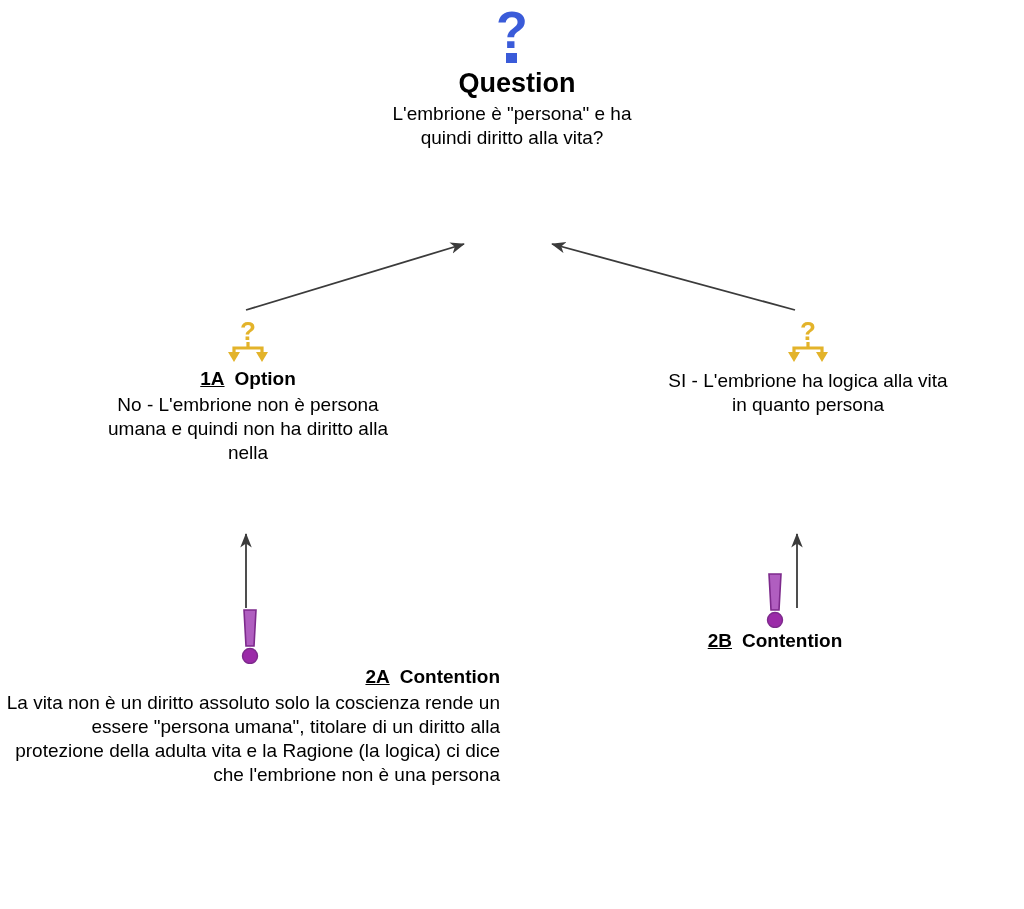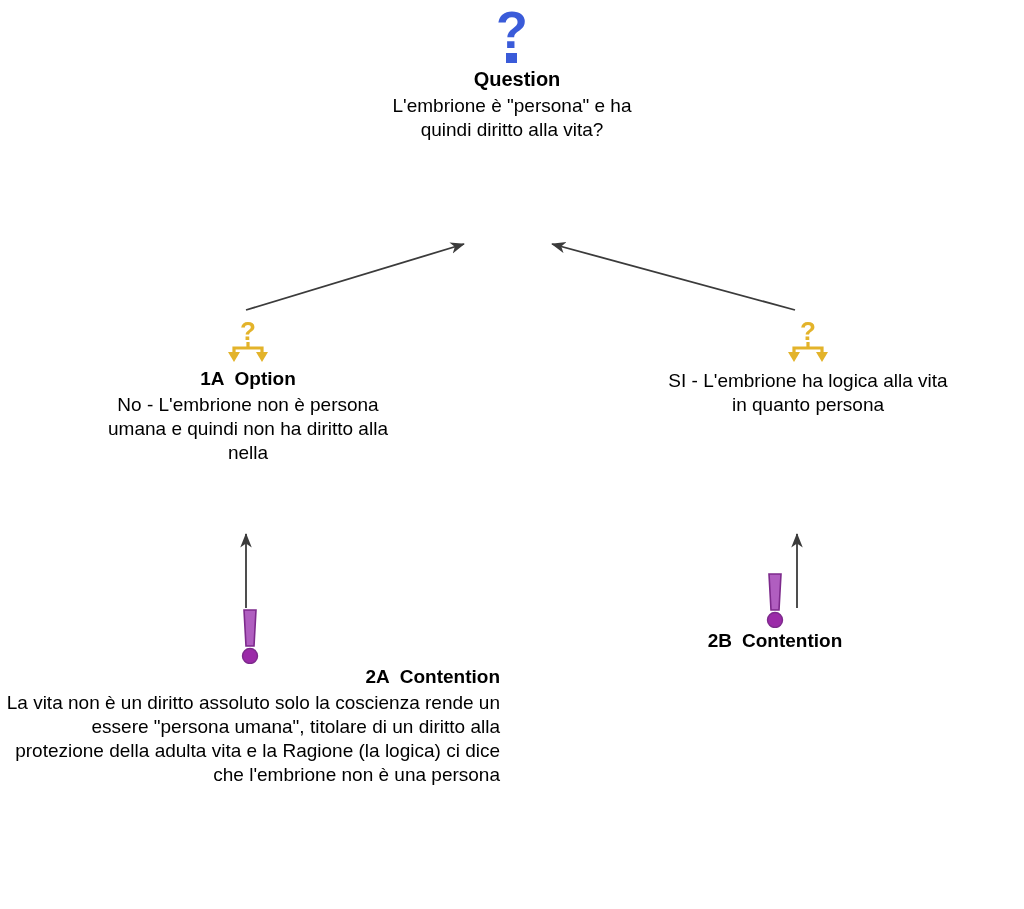--- a/index.html
+++ b/index.html
@@ -37,34 +37,35 @@
     line-height: 1;
   }
   .node .title {
     font-weight: bold;
     font-size: 19px;
     margin-top: 2px;
     white-space: nowrap;
   }
   .node .title .num {
     margin-right: 10px;
+    text-decoration: underline;
   }
   .node .body {
     font-size: 19px;
     line-height: 1.27;
     margin-top: 3px;
   }
 
   
   #node-question {
     left: 372px;
     top: 8px;
     width: 280px;
   }
-  #node-question .title { font-size: 20px; }
+  #node-question .title { font-size: 27px; }
 
   
   #node-option-1a {
     left: 108px;
     top: 318px;
     width: 280px;
   }
   #node-option-1b {
     left: 668px;
     top: 318px;

